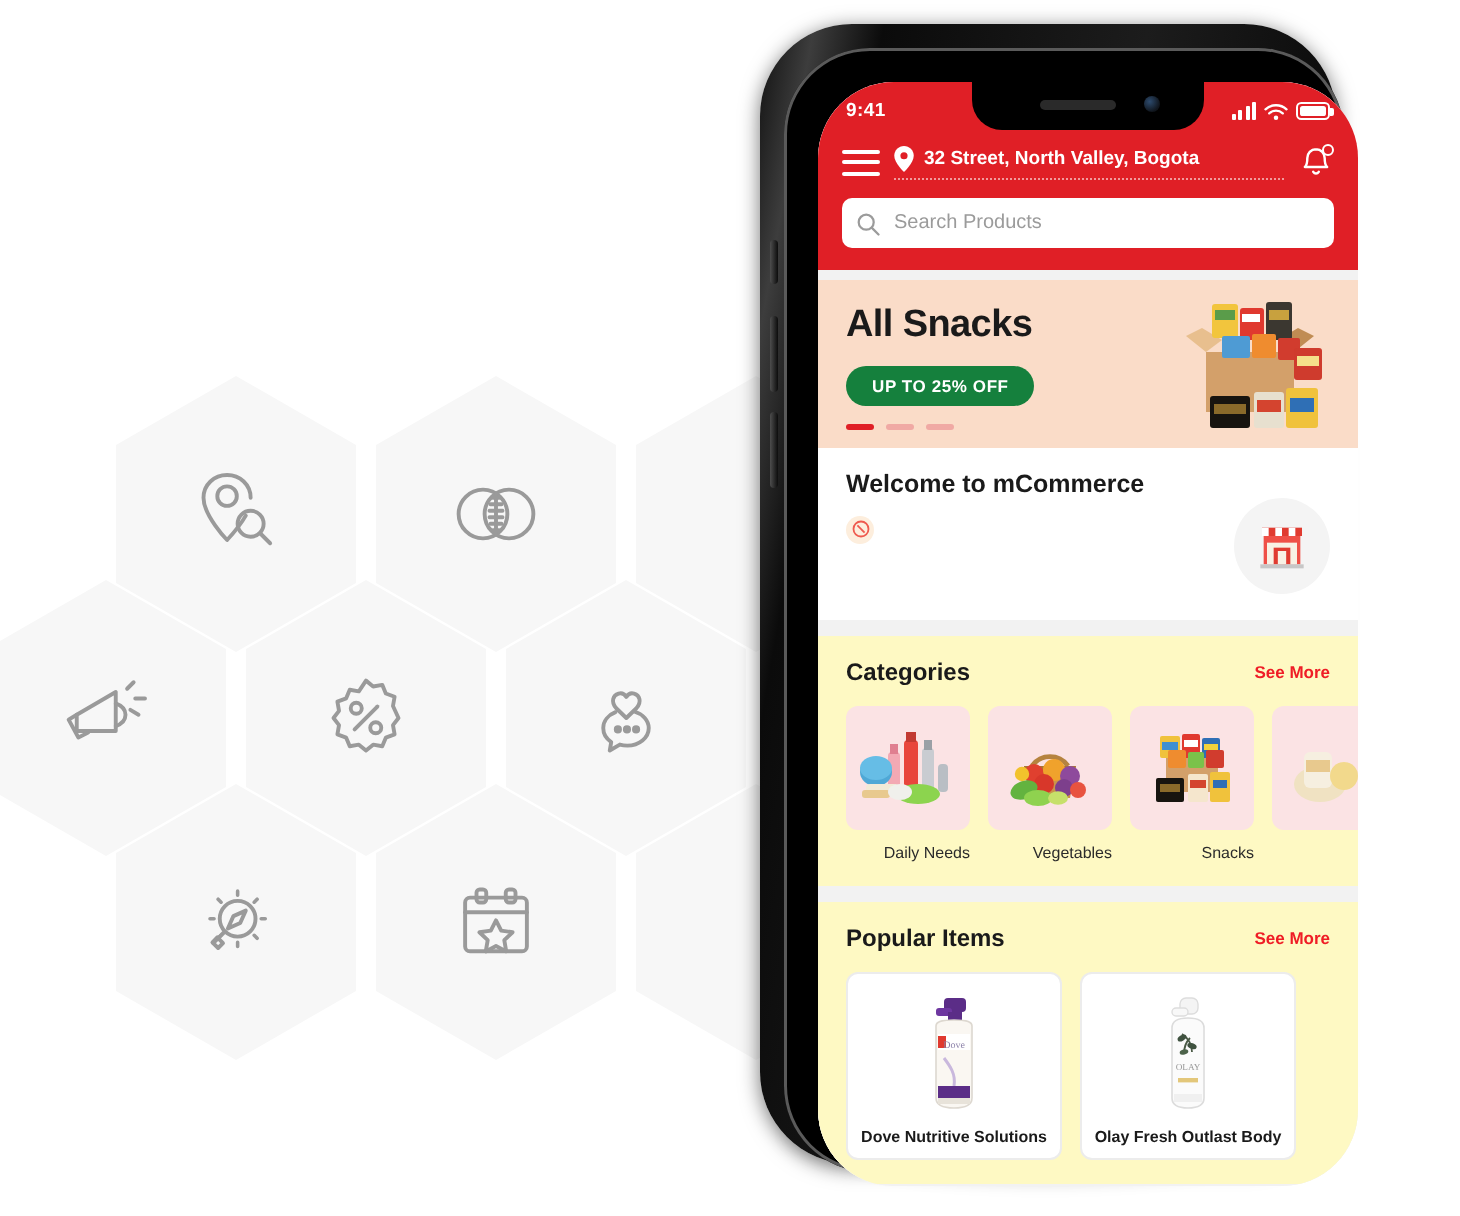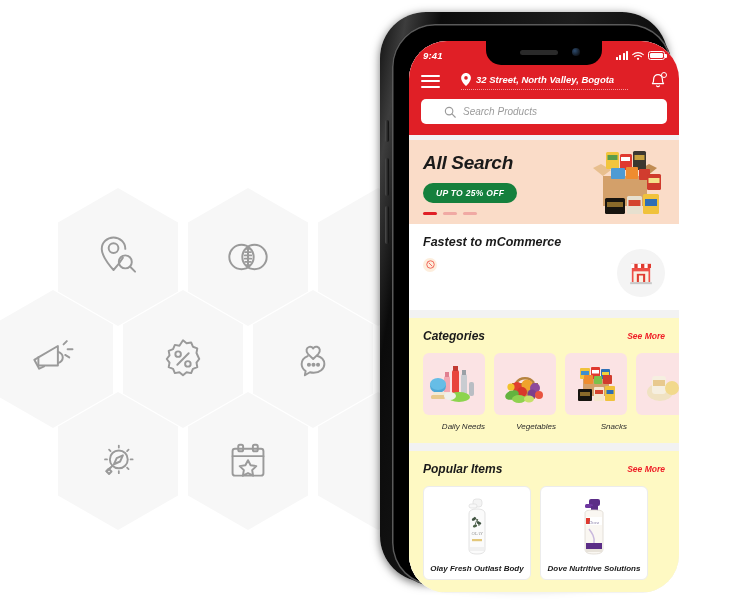--- a/index.html
+++ b/index.html
@@ -2,21 +2,21 @@
 <html><head>
 <meta charset="utf-8">
 <style>
   * { box-sizing: border-box; margin: 0; padding: 0; }
   html, body {
     width: 730px; height: 608px;
     background: #ffffff;
     font-family: "Liberation Sans", sans-serif;
     overflow: hidden;
   }
-  #stage { position: relative; width: 730px; height: 608px; font-style: italic; }
+  #stage { position: relative; width: 730px; height: 608px; }
 
   
   #hive { position: absolute; left: 0; top: 0; width: 400px; height: 608px; }
   .hex {
     position: absolute;
     width: 120px; height: 138px;
     background: #f7f7f7;
     clip-path: polygon(50% 0%, 100% 25%, 100% 75%, 50% 100%, 0% 75%, 0% 25%);
     display: flex; align-items: center; justify-content: center;
   }
@@ -70,32 +70,32 @@
   .status-icons { display: flex; align-items: center; gap: 4px; }
   .bars { display: flex; align-items: flex-end; gap: 1.3px; height: 9px; }
   .bars i { display: block; width: 2px; background: #fff; border-radius: .5px; }
   .bars i:nth-child(1){height:3px} .bars i:nth-child(2){height:5px}
   .bars i:nth-child(3){height:7px} .bars i:nth-child(4){height:9px}
   .batt { width: 17px; height: 9px; border: 1.2px solid #fff; border-radius: 2.6px; position: relative; }
   .batt::after { content:""; position:absolute; right:-3px; top:2.4px; width:1.6px; height:3.6px;
                  background:#fff; border-radius:0 1px 1px 0; }
   .batt i { position:absolute; left:1px; top:1px; bottom:1px; width:12.5px; background:#fff; border-radius:1.3px; }
 
-  .navrow { display: flex; align-items: center; margin-top: 7px; gap: 21px; }
+  .navrow { display: flex; align-items: center; margin-top: 7px; gap: 7px; }
   .hamburger { width: 19px; display: flex; flex-direction: column; gap: 3.5px; flex: none; cursor: pointer; }
   .hamburger span { display:block; height: 2px; background:#fff; border-radius:1px; }
   .addr { flex: 1; display: flex; align-items: center; gap: 5px;
           border-bottom: 1px dotted rgba(255,255,255,.55); padding-bottom: 3px; }
   .addr-text { color: #fff; font-size: 9.5px; font-weight: bold; white-space: nowrap; }
   .bell { position: relative; flex: none; width: 18px; height: 18px; }
   .bell-badge { position:absolute; right:0; top:0; width:6px; height:6px; border-radius:50%;
                 background:#e01f26; border:1px solid #fff; }
 
   .searchbar { margin-top: 9px; background:#fff; border-radius: 5px; height: 25px;
-               display:flex; align-items:center; gap:7px; padding: 0 23px; }
+               display:flex; align-items:center; gap:7px; padding: 0 7px; }
   .search-ph { color:#9b9b9b; font-size:10px; }
 
   .scroll { position:absolute; left:0; right:0; top:99px; bottom:0; overflow:hidden; background:#f2f2f2; }
 
   .promo { background:#fadcc8; padding:12px 14px 9px; display:flex; align-items:center; position:relative; min-height:76px; }
   .promo-left { flex:1; z-index:2; }
   .promo-title { font-size:19px; font-weight:bold; color:#1a1a1a; letter-spacing:-.3px; }
   .promo-btn { margin-top:9px; display:inline-block; background:#15803d; color:#fff;
                font-size:8.5px; font-weight:bold; padding:5px 13px; border-radius:13px; letter-spacing:.3px; }
   .dots { display:flex; gap:6px; margin-top:9px; }
@@ -277,21 +277,21 @@
                   <path d="M10.6 10.6L15 15" stroke="#9b9b9b" stroke-width="1.5" stroke-linecap="round"></path>
                 </svg>
                 <span class="search-ph">Search Products</span>
               </div>
             </div>
 
             <div class="scroll">
 
               <div class="promo">
                 <div class="promo-left">
-                  <div class="promo-title">All Search</div>
+                  <div class="promo-title">All Snacks</div>
                   <div class="promo-btn">UP TO 25% OFF</div>
                   <div class="dots">
                     <i class="on"></i>
                     <i></i>
                     <i></i>
                   </div>
                 </div>
                 <svg class="promo-img" viewBox="0 0 92 72">
                   <rect x="22" y="30" width="44" height="30" fill="#d8a濃"></rect>
                   <rect x="22" y="30" width="44" height="30" fill="#d3a06a"></rect>
@@ -312,21 +312,21 @@
                   <rect x="47.5" y="54" width="12" height="6" fill="#d4442f"></rect>
                   <rect x="62" y="48" width="16" height="20" rx="1.5" fill="#f0c23c"></rect>
                   <rect x="64" y="53" width="12" height="7" fill="#2f6fb5"></rect>
                   <rect x="66" y="28" width="14" height="16" rx="1.5" fill="#cf3b2d"></rect>
                   <rect x="67.5" y="32" width="11" height="5" fill="#f5e08a"></rect>
                 </svg>
               </div>
 
               <div class="card welcome">
                 <div class="welcome-left">
-                  <div class="welcome-title">Fastest to mCommerce</div>
+                  <div class="welcome-title">Welcome to mCommerce</div>
 
                   <div class="feat">
                     <div class="feat-ic">
                       <svg width="9" height="9" viewBox="0 0 12 12" fill="none">
                         <circle cx="6" cy="6" r="5" stroke="#ef5a4e" stroke-width="1.2"></circle>
                         <path d="M3.6 3.6l4.8 4.8" stroke="#ef5a4e" stroke-width="1.2"></path>
                       </svg>
                     </div>
                   </div>
 
@@ -435,52 +435,52 @@
               <div class="sec">
                 <div class="sec-head">
                   <div class="sec-title">Popular Items</div>
                   <div class="see-more">See More</div>
                 </div>
                 <div class="prod-row">
 
                   <div class="prod">
                     <div class="prod-img">
                       <svg width="38" height="60" viewBox="0 0 38 60">
+                        <rect x="14" y="2" width="11" height="7" rx="2" fill="#5b2d87"></rect>
+                        <rect x="10" y="7" width="8" height="4" rx="1.5" fill="#6e37a0"></rect>
+                        <rect x="16" y="9" width="7" height="5" fill="#5b2d87"></rect>
+                        <path d="M10 16c0-2 2-3 9-3s9 1 9 3v36c0 3-2 5-9 5s-9-2-9-5z" fill="#faf7f2" stroke="#ddd8d0" stroke-width=".8"></path>
+                        <rect x="11" y="20" width="16" height="8" fill="#ffffff"></rect>
+                        <rect x="11" y="21" width="4" height="6" fill="#e0392f"></rect>
+                        <text x="19" y="27" font-size="5" fill="#8a7fa8" text-anchor="middle" font-family="Liberation Serif, serif">Dove</text>
+                        <path d="M14 32c3 4 6 8 5 14" stroke="#c9b8dd" stroke-width="1.5" fill="none"></path>
+                        <rect x="11" y="46" width="16" height="6" fill="#5b2d87"></rect>
+                        <rect x="11" y="52" width="16" height="3" fill="#e8e3da"></rect>
+                      </svg>
+                    </div>
+                    <div class="prod-name">Dove Nutritive Solutions</div>
+                  </div>
+
+                  <div class="prod">
+                    <div class="prod-img">
+                      <svg width="38" height="60" viewBox="0 0 38 60">
                         <rect x="15" y="2" width="9" height="8" rx="3" fill="#f4f4f4" stroke="#ddd" stroke-width=".7"></rect>
                         <rect x="11" y="7" width="8" height="4" rx="2" fill="#f8f8f8" stroke="#ddd" stroke-width=".7"></rect>
                         <path d="M11 17c0-3 2-5 8-5s8 2 8 5v35c0 3-2 5-8 5s-8-2-8-5z" fill="#fbfbfb" stroke="#dcdcdc" stroke-width=".8"></path>
                         <path d="M16 20c3 2 5 5 5 9M20 22c-2 2-3 5-3 8" stroke="#4a5a46" stroke-width=".9" fill="none"></path>
                         <ellipse cx="16" cy="22" rx="2.4" ry="1.4" fill="#3f5240" transform="rotate(-30 16 22)"></ellipse>
                         <ellipse cx="21" cy="26" rx="2.4" ry="1.4" fill="#3f5240" transform="rotate(20 21 26)"></ellipse>
                         <ellipse cx="17" cy="29" rx="2.2" ry="1.3" fill="#4c6249" transform="rotate(-15 17 29)"></ellipse>
                         <text x="19" y="38" font-size="4.6" fill="#9a9a9a" text-anchor="middle" font-family="Liberation Serif, serif">OLAY</text>
                         <rect x="14" y="42" width="10" height="2.2" fill="#e3c77a"></rect>
                         <rect x="12" y="50" width="14" height="4" fill="#f0f0f0"></rect>
                       </svg>
                     </div>
                     <div class="prod-name">Olay Fresh Outlast Body</div>
                   </div>
-
-                  <div class="prod">
-                    <div class="prod-img">
-                      <svg width="38" height="60" viewBox="0 0 38 60">
-                        <rect x="14" y="2" width="11" height="7" rx="2" fill="#5b2d87"></rect>
-                        <rect x="10" y="7" width="8" height="4" rx="1.5" fill="#6e37a0"></rect>
-                        <rect x="16" y="9" width="7" height="5" fill="#5b2d87"></rect>
-                        <path d="M10 16c0-2 2-3 9-3s9 1 9 3v36c0 3-2 5-9 5s-9-2-9-5z" fill="#faf7f2" stroke="#ddd8d0" stroke-width=".8"></path>
-                        <rect x="11" y="20" width="16" height="8" fill="#ffffff"></rect>
-                        <rect x="11" y="21" width="4" height="6" fill="#e0392f"></rect>
-                        <text x="19" y="27" font-size="5" fill="#8a7fa8" text-anchor="middle" font-family="Liberation Serif, serif">Dove</text>
-                        <path d="M14 32c3 4 6 8 5 14" stroke="#c9b8dd" stroke-width="1.5" fill="none"></path>
-                        <rect x="11" y="46" width="16" height="6" fill="#5b2d87"></rect>
-                        <rect x="11" y="52" width="16" height="3" fill="#e8e3da"></rect>
-                      </svg>
-                    </div>
-                    <div class="prod-name">Dove Nutritive Solutions</div>
-                  </div>
                 </div>
               </div>
 
             </div>
           </div>
         </div>
       </div>
     </div>
   </div>
 </div>

